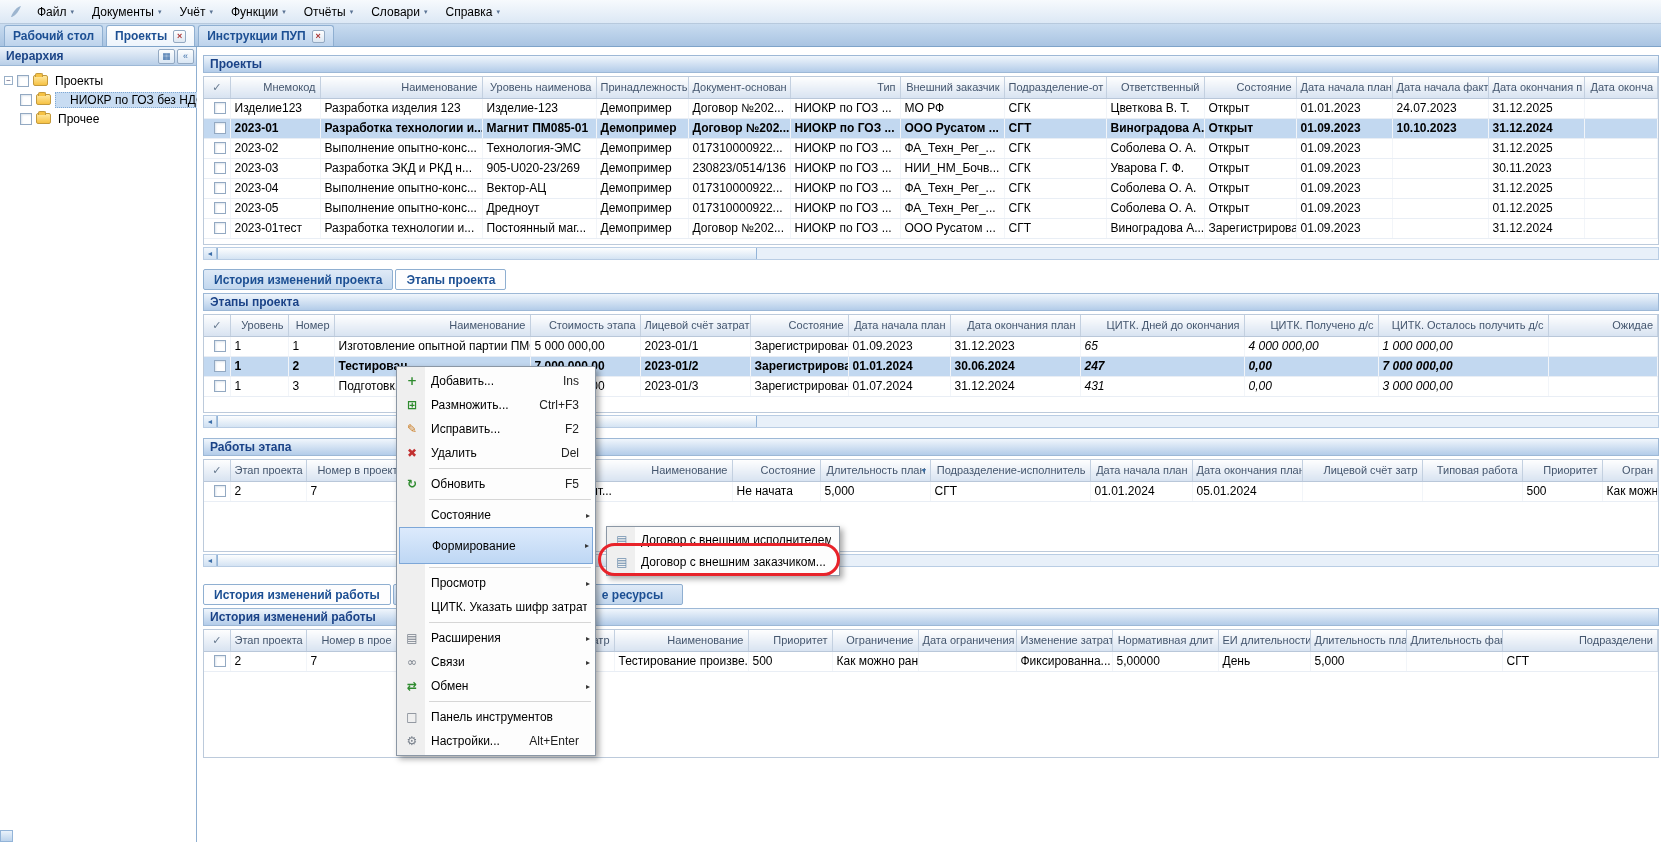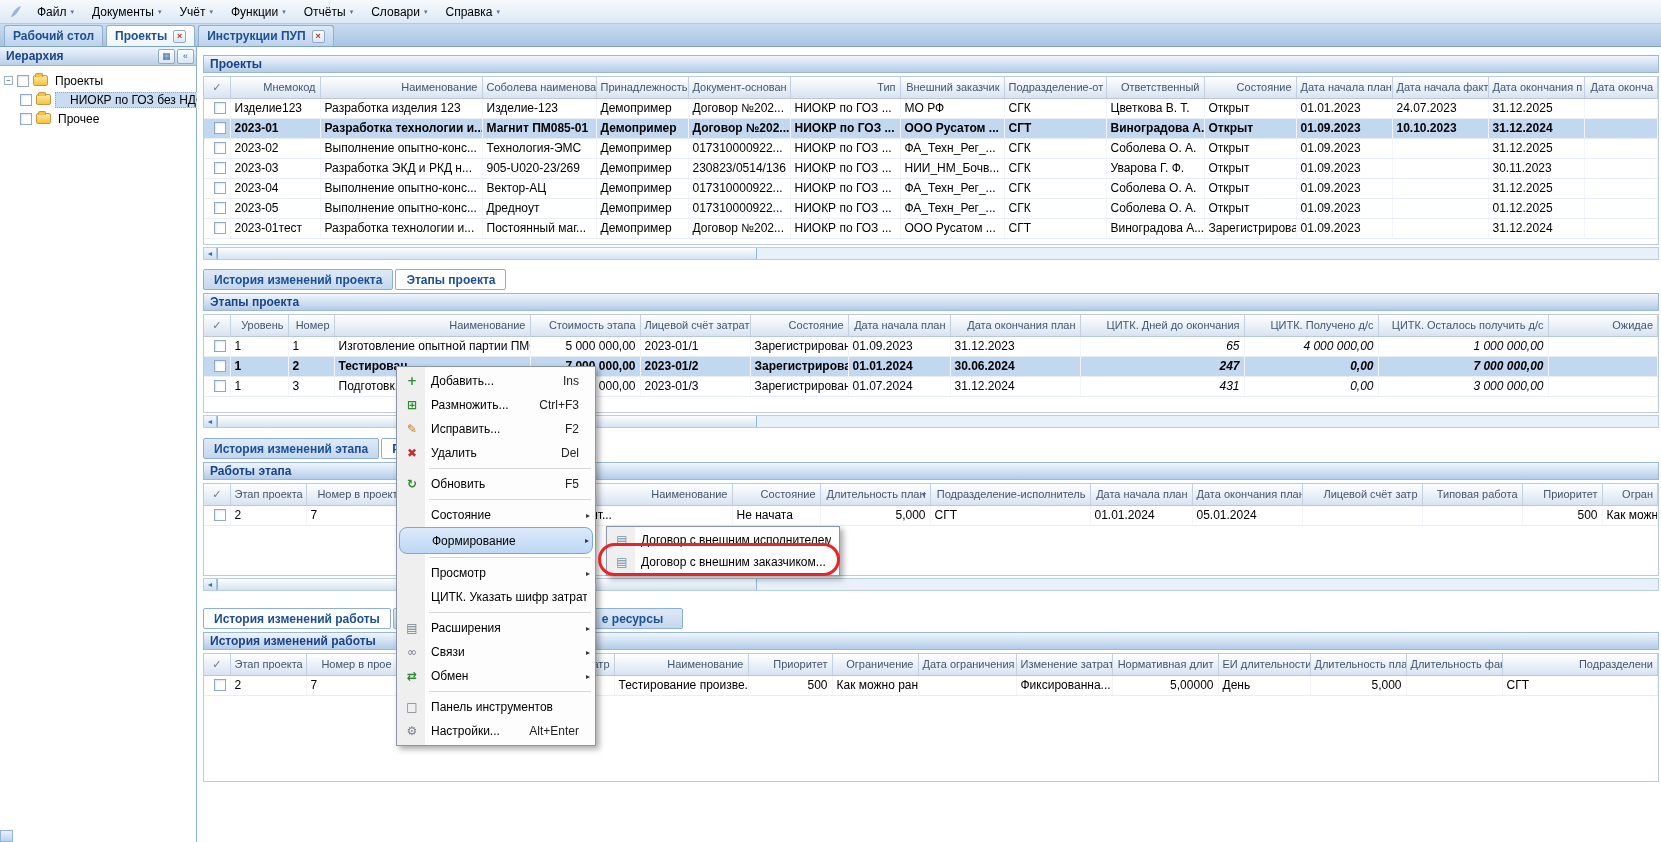--- a/index.html
+++ b/index.html
@@ -37,21 +37,21 @@
 
   
   .main{flex:1;background:#fff;padding:8px 0 0 6px;overflow:hidden;}
   .phead{width:1456px;height:18px;background:linear-gradient(#f0f6fc,#b3cce9);border:1px solid #9db8d6;display:flex;align-items:center;padding:0 6px;font-weight:bold;color:#1a4287;margin-bottom:3px;}
   .grid-box{width:1456px;background:#fff;border:1px solid #bccadb;overflow:hidden;margin-bottom:2px;}
   .h1{height:169px;}.h2{height:99px;}.h3{height:93px;}.h4{height:129px;}
   table.grid{border-collapse:collapse;table-layout:fixed;width:1454px;}
   .grid th{height:21px;background:linear-gradient(#fefefe,#d8e3f1);border-right:1px solid #c3d0e0;border-bottom:1px solid #b9c7d9;font-weight:normal;color:#44566e;font-size:11px;text-align:right;padding:0 4px;overflow:hidden;white-space:nowrap;position:relative;}
   .grid th.r{text-align:right;}
   .grid td{height:20px;border-bottom:1px solid #e9eef5;border-right:1px solid #f2f5f9;padding:0 4px;overflow:hidden;white-space:nowrap;}
-  .grid td.r{text-align:right;}
+  .grid td.r{}
   .grid td.it{font-style:italic;}
   .grid tr.sel td{background:#c2d8f0;font-weight:bold;}
   .grid td.chk{text-align:center;padding:2px 0 0 6px;}
   .grid th.chk-h{text-align:center;color:#66788e;}
   .filter-arrow{position:absolute;right:2px;top:7px;font-size:7px;color:#3a6ea5;}
 
   .hscroll{width:1456px;height:13px;margin-top:2px;background:#e8f0f9;border:1px solid #b9cde4;display:flex;}
   .sb-btn{width:13px;height:11px;background:linear-gradient(#f3f8fd,#cfe0f2);border-right:1px solid #a9c2dd;color:#3c6ea8;font-size:7px;line-height:11px;text-align:center;flex:none;}
   .sb-thumb{width:540px;background:linear-gradient(#fdfefe,#d4e3f3);border-left:1px solid #93b4d8;border-right:1px solid #93b4d8;}
   .g9{margin-bottom:9px;}.g10{margin-bottom:10px;}.g17{margin-bottom:17px;}
@@ -68,21 +68,21 @@
   .mi .ic{width:24px;text-align:center;font-size:12px;flex:none;font-family:"DejaVu Sans",sans-serif;}
   .ic.g{color:#2e8b2e;font-weight:bold;}
   .ic.r{color:#c23030;font-weight:bold;}
   .ic.o{color:#c87618;}
   .ic.n{color:#777f8a;}
   .ic.d{color:#6f8fae;}
   .mi .lb{padding-left:7px;white-space:nowrap;overflow:hidden;}
   .mi .sc{margin-left:auto;padding-right:8px;color:#222;}
   .mi .ar{position:absolute;right:3px;font-size:8px;color:#333;}
   .mi.b .lb{font-weight:normal;}
-  .mi.hl{background:linear-gradient(#dceafc,#bed7f4);border:1px solid #7da7d8;border-radius:8px;height:27px;}
+  .mi.hl{background:linear-gradient(#dceafc,#bed7f4);border:1px solid #7da7d8;border-radius:0;height:37px;}
   .msep{height:1px;background:#d6d6d6;margin:3px 2px 3px 30px;}
 
   .annotation{position:absolute;left:598px;top:543px;width:242px;height:33px;border:3px solid #e8232a;border-radius:17px;z-index:60;pointer-events:none;}
 </style>
 </head>
 <body>
 
 <div class="menubar">
   <span class="logo">
     <svg width="14" height="14" viewBox="0 0 14 14">
@@ -186,21 +186,21 @@
             <col style="width: 96px;">
             <col style="width: 96px;">
             <col style="width: 96px;">
             <col>
           </colgroup>
           <thead>
             <tr>
               <th class="chk-h"><span>✓</span></th>
               <th><span>Мнемокод</span></th>
               <th><span>Наименование</span></th>
-              <th><span>Соболева наименова</span></th>
+              <th><span>Уровень наименова</span></th>
               <th><span>Принадлежность</span></th>
               <th><span>Документ-основан</span></th>
               <th><span>Тип</span></th>
               <th><span>Внешний заказчик</span></th>
               <th><span>Подразделение-от</span></th>
               <th><span>Ответственный</span></th>
               <th><span>Состояние</span></th>
               <th><span>Дата начала план</span></th>
               <th><span>Дата начала факт</span></th>
               <th><span>Дата окончания п</span></th>
@@ -427,28 +427,20 @@
               <td></td>
             </tr>
           </tbody>
         </table>
       </div>
     <div class="hscroll g10">
         <span class="sb-btn">◄</span>
         <span class="sb-thumb"></span>
       </div>
 
-    <div class="strip">
-        <div class="stab">
-          <span>История изменений этапа</span>
-        </div>
-        <div class="stab on">
-          <span>Работы этапа</span>
-        </div>
-      </div>
     <div class="phead">
         <span>Работы этапа</span>
       </div>
     <div class="grid-box h3">
         <table class="grid">
           <colgroup>
             <col style="width: 26px;">
             <col style="width: 76px;">
             <col style="width: 96px;">
             <col style="width: 330px;">

